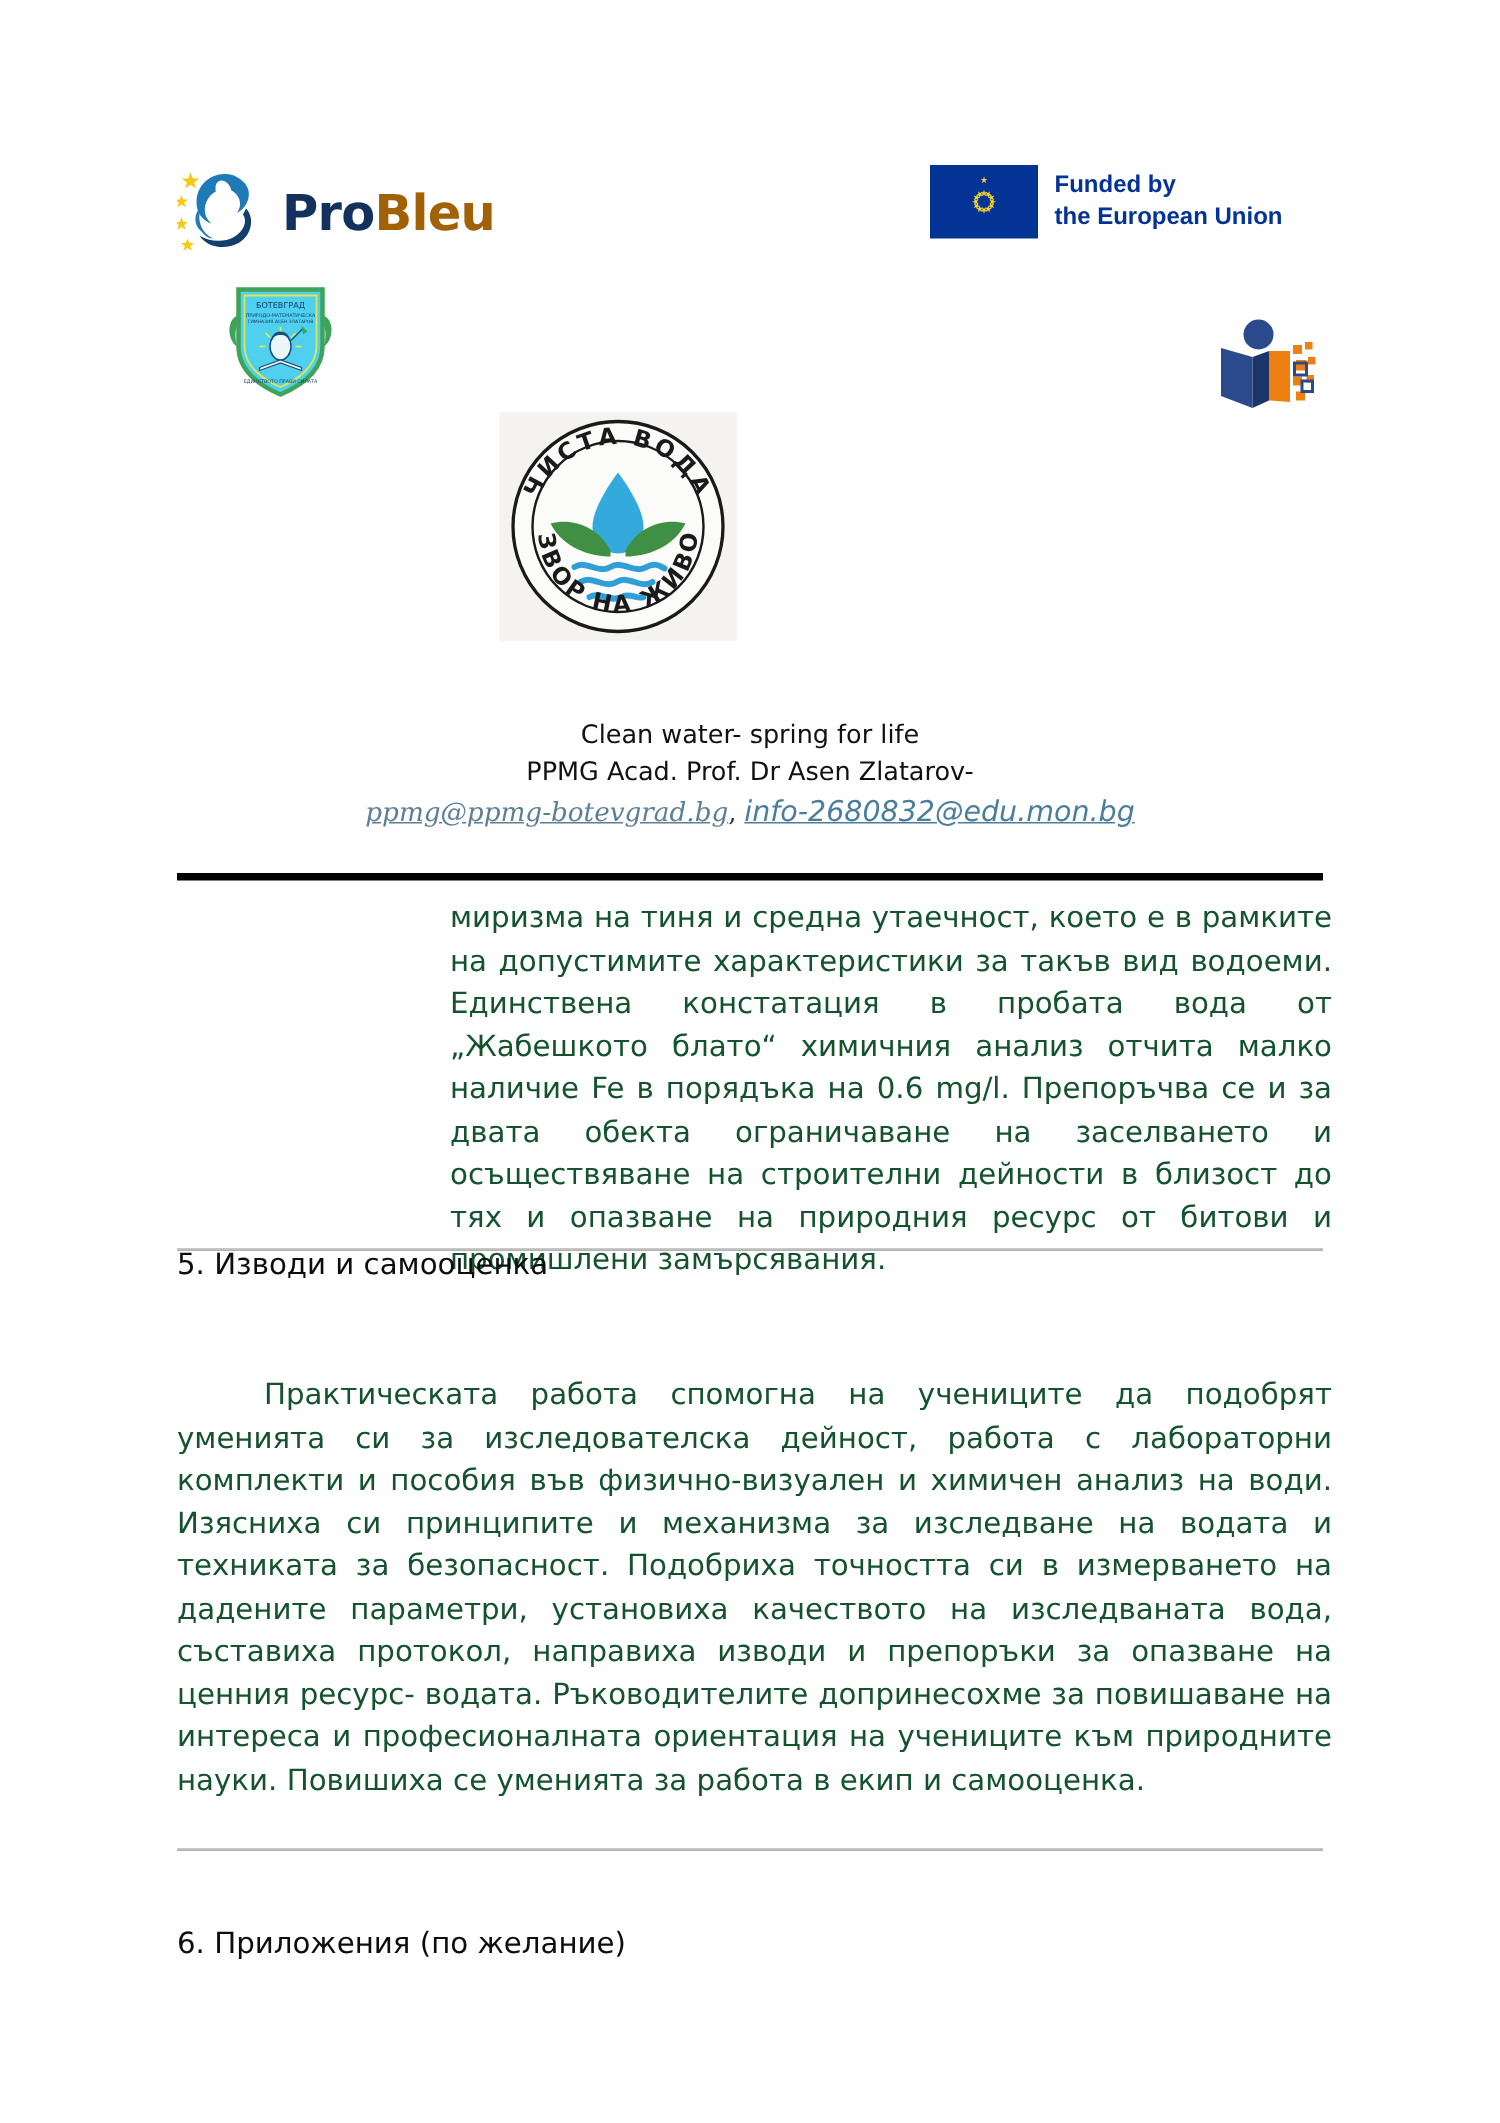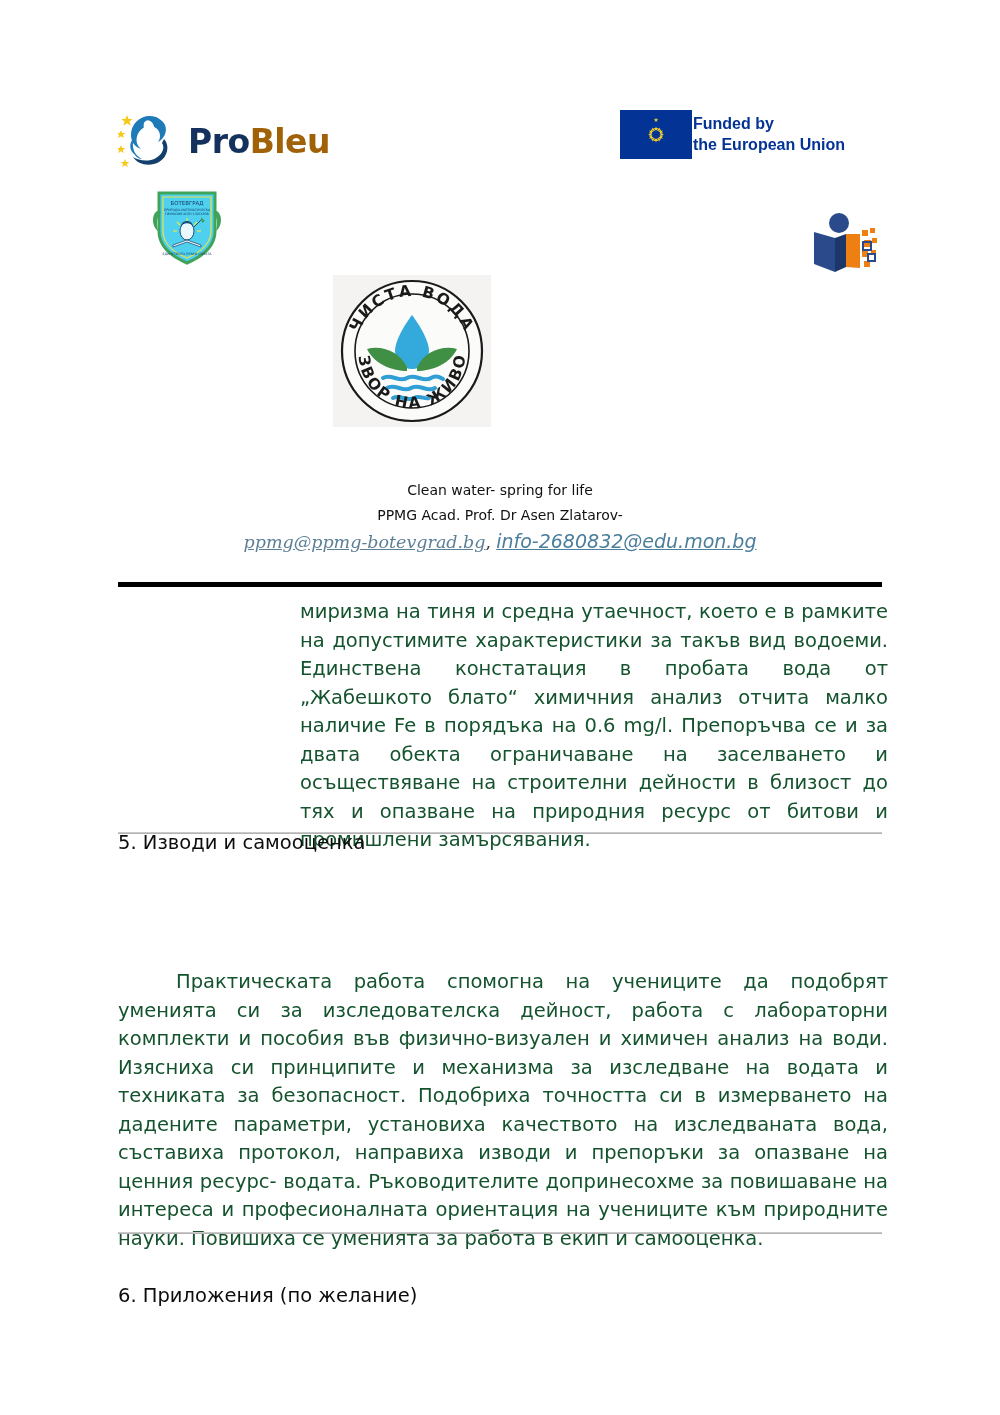--- a/index.html
+++ b/index.html
@@ -34,21 +34,21 @@
     letter-spacing: -0.5px;
     line-height: 1;
     white-space: nowrap;
   }
   .probleu-word .pro { color: #13315c; }
   .probleu-word .bleu { color: #a16207; }
 
   .eu-logo {
     position: absolute;
     left: 620px; top: 110px;
-    display: flex; align-items: center; gap: 1px;
+    display: flex; align-items: center; gap: 11px;
   }
   .eu-flag {
     width: 72px; height: 49px;
     background: #043396;
     position: relative;
     flex: 0 0 72px;
   }
   .eu-flag svg { position: absolute; left: 0; top: 0; }
   .eu-text {
     font-family: "Liberation Sans", sans-serif;
@@ -84,21 +84,21 @@
 
   
   .doc-header {
     position: absolute;
     left: 118px; top: 478px;
     width: 764px;
   }
   .doc-header .hline {
     text-align: center;
     font-family: "DejaVu Sans", sans-serif;
-    font-size: 14px;
+    font-size: 17px;
     line-height: 25px;
     color: #111111;
     white-space: nowrap;
   }
   .doc-header .emails {
     text-align: center;
     line-height: 26px;
     white-space: nowrap;
   }
   .email-serif {
@@ -143,21 +143,21 @@
     font-family: "DejaVu Sans", sans-serif;
     font-size: 19.5px;
     line-height: 26px;
     color: #0d0d0d;
     white-space: nowrap;
   }
   .head-5 { left: 118px; top: 830px; }
   .head-6 { left: 118px; top: 1283px; }
 
   .para-main {
-    left: 118px; top: 968px; width: 770px;
+    left: 118px; top: 916px; width: 770px;
     text-indent: 58px;
   }
 
   .rule-grey {
     position: absolute;
     left: 118px;
     width: 764px; height: 1px;
     background: #b3b3b3;
     border-top: 1px solid #c9c9c9;
   }

